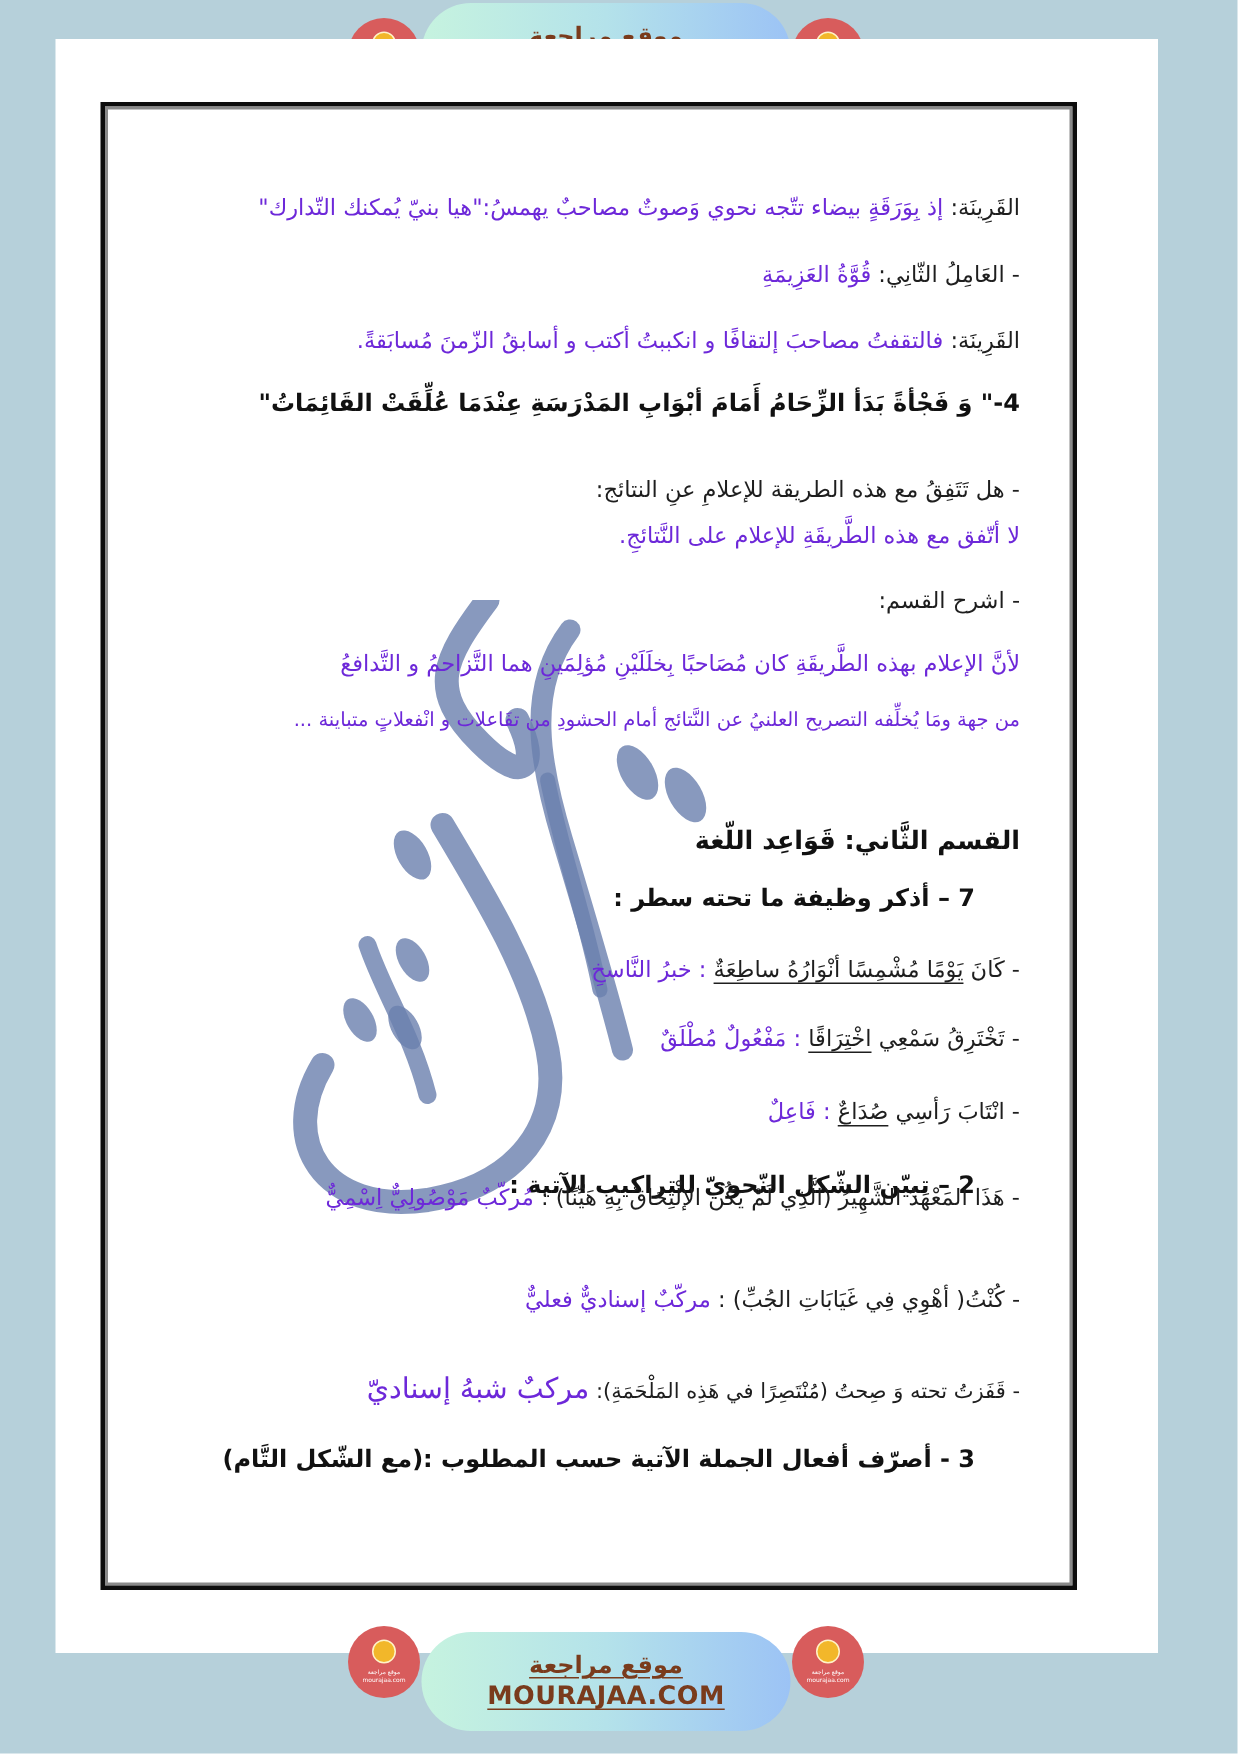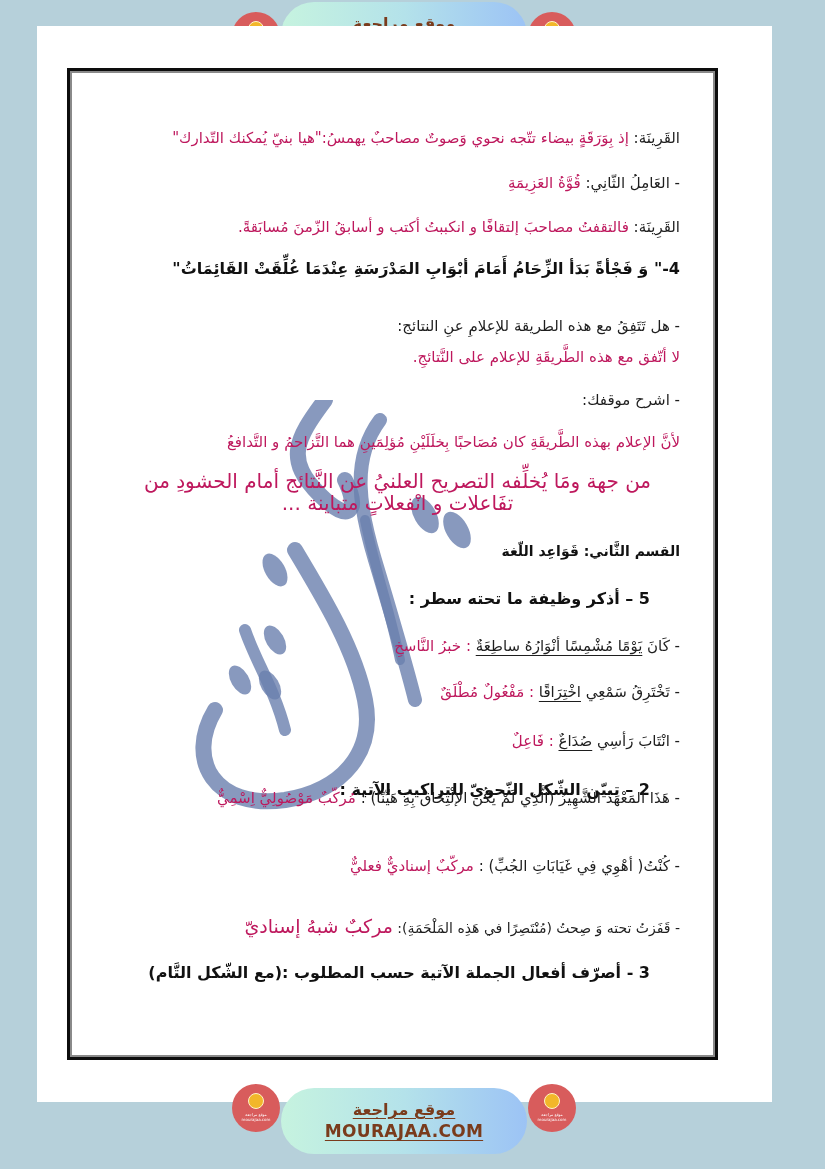--- a/index.html
+++ b/index.html
@@ -96,27 +96,27 @@
     color: #1e1e1e;
   }
   .line {
     position: absolute;
     right: 0;
     white-space: nowrap;
     font-size: 15px;
     line-height: 22px;
   }
   .line.bold { font-weight: bold; font-size: 16px; color: #111; }
-  .red { color: #be185d; text-align: center; }
+  .red { color: #6d28d9; }
   .ul { text-decoration: underline; text-underline-offset: 4px; margin-top: 13px; }
   .wrapblock {
     position: absolute;
     right: 0;
     width: 565px;
-    font-size: 20px;
+    font-size: 13px;
     line-height: 22px;
     white-space: normal;
   }
 
   
   .watermark {
     position: absolute;
     left: 175px; top: 400px;
     width: 380px; height: 420px;
     pointer-events: none;
@@ -169,25 +169,25 @@
   </div>
   <div class="line" style="top:57px">
     <span>- العَامِلُ الثّانِي: </span><span class="red">قُوَّةُ العَزِيمَةِ</span>
   </div>
   <div class="line" style="top:101px">
     <span>القَرِينَة: </span><span class="red">فالتقفتُ مصاحبَ إلتقافًا و انكببتُ أكتب و أسابقُ الزّمنَ مُسابَقةً.</span>
   </div>
   <div class="line bold" style="top:143px">4-" وَ فَجْأةً بَدَأ الزِّحَامُ أَمَامَ أبْوَابِ المَدْرَسَةِ عِنْدَمَا عُلِّقَتْ القَائِمَاتُ"</div>
   <div class="line" style="top:200px">- هل تَتَفِقُ مع هذه الطريقة للإعلامِ عنِ النتائج:</div>
   <div class="line red" style="top:231px">لا أتّفق مع هذه الطَّريقَةِ للإعلام على النَّتائجِ.</div>
-  <div class="line" style="top:274px">- اشرح موقفك:</div>
+  <div class="line" style="top:274px">- اشرح القسم:</div>
   <div class="line red" style="top:316px">لأنَّ الإعلام بهذه الطَّريقَةِ كان مُصَاحبًا بِخلَلَيْنِ مُؤلِمَينِ هما  التَّزاحمُ و التَّدافعُ</div>
   <div class="wrapblock red" style="top:355px">من جهة ومَا يُخلِّفه التصريح العلنيُ عن النَّتائج أمام الحشودِ من تفَاعلات و انْفعلاتٍ متباينة ...</div>
-  <div class="line bold" style="top:425px; font-size:14px">القسم الثَّاني: قَوَاعِد اللّغة</div>
-  <div class="line bold" style="top:473px; right:30px">5 – أذكر وظيفة ما تحته سطر :</div>
+  <div class="line bold" style="top:435px; font-size:17px">القسم الثَّاني: قَوَاعِد اللّغة</div>
+  <div class="line bold" style="top:473px; right:30px">7 – أذكر وظيفة ما تحته سطر :</div>
 
   <div class="line" style="top:520px">
     <span>- كَانَ </span><span class="ul">يَوْمًا مُشْمِسًا أنْوَارُهُ ساطِعَةٌ</span><span class="red"> : خبرُ النَّاسخِ</span>
   </div>
   <div class="line" style="top:566px">
     <span>- تَخْتَرِقُ سَمْعِي </span><span class="ul">اخْتِرَاقًا</span><span class="red"> : مَفْعُولٌ مُطْلَقٌ</span>
   </div>
   <div class="line" style="top:615px">
     <span>- انْتَابَ رَأسِي </span><span class="ul">صُدَاعٌ</span><span class="red"> : فَاعِلٌ</span>
   </div>

